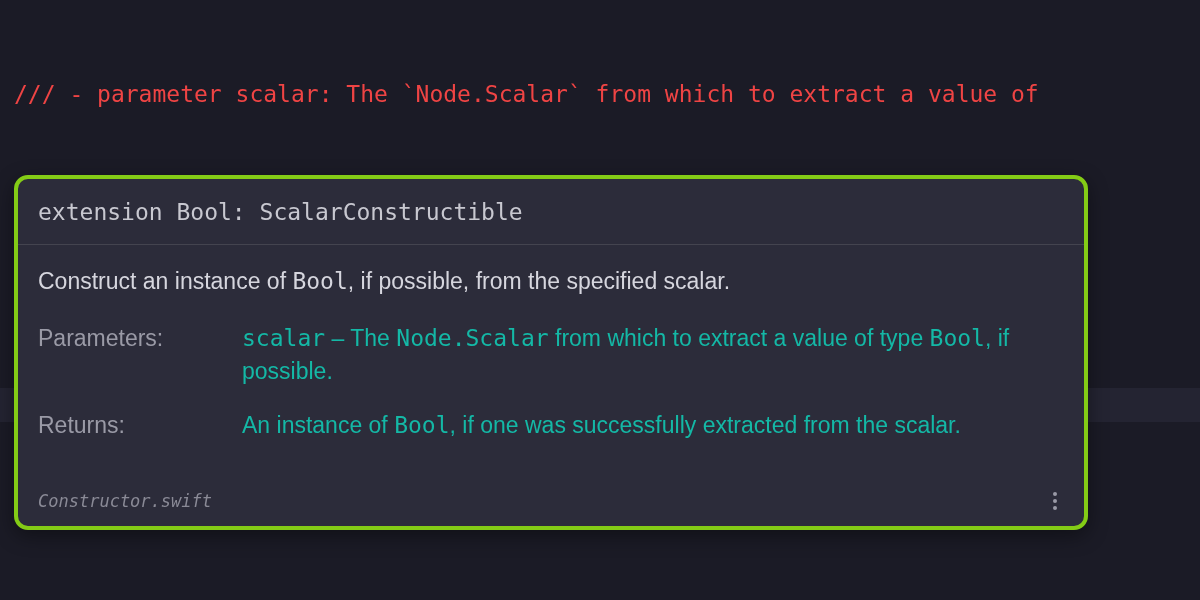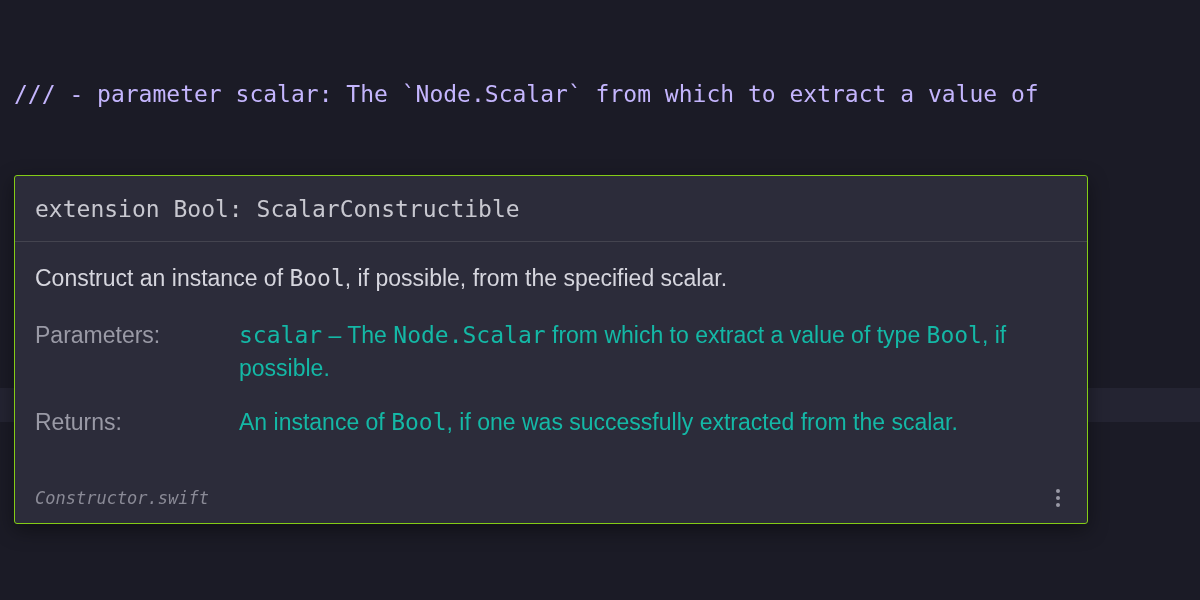--- a/index.html
+++ b/index.html
@@ -11,21 +11,21 @@
     font-family: ui-monospace, "SF Mono", Menlo, Consolas, monospace;
     font-size: 23px;
     color: #b8b8c8;
   }
   .code-area {
     padding: 8px 0 0 14px;
     line-height: 1.5;
     white-space: pre;
   }
   .code-line { display: block; }
-  .tok-comment { color: #c4b5fd; }
+  .tok-comment { color: #ef4444; }
   .tok-keyword { color: #e8a877; }
   .tok-keyword2 { color: #b89bf0; }
   .tok-func-name { color: #a1d0dc; background: #2d4330; }
   .tok-param-name { color: #b8b8c8; }
   .tok-type { color: #a8a8f0; }
   .tok-punct { color: #b8b8c8; }
   .tok-arrow { color: #b8b8c8; }
   .func-line {
     background: #242432;
     display: block;
@@ -33,22 +33,22 @@
     margin-left: -14px;
     width: calc(100% + 14px);
   }
 
   .popup {
     position: absolute;
     left: 14px;
     top: 175px;
     width: 1074px;
     background: #2c2c3a;
-    border: 1px solid #84cc16;
-    border-radius: 3px;
+    border: 4px solid #84cc16;
+    border-radius: 14px;
     box-shadow: 0 6px 20px rgba(0,0,0,0.4);
     font-size: 23px;
   }
   .popup-header {
     padding: 16px 20px 14px 20px;
     border-bottom: 1px solid #44444f;
     font-family: ui-monospace, "SF Mono", Menlo, Consolas, monospace;
     color: #c8c8d0;
     line-height: 1.5;
   }

